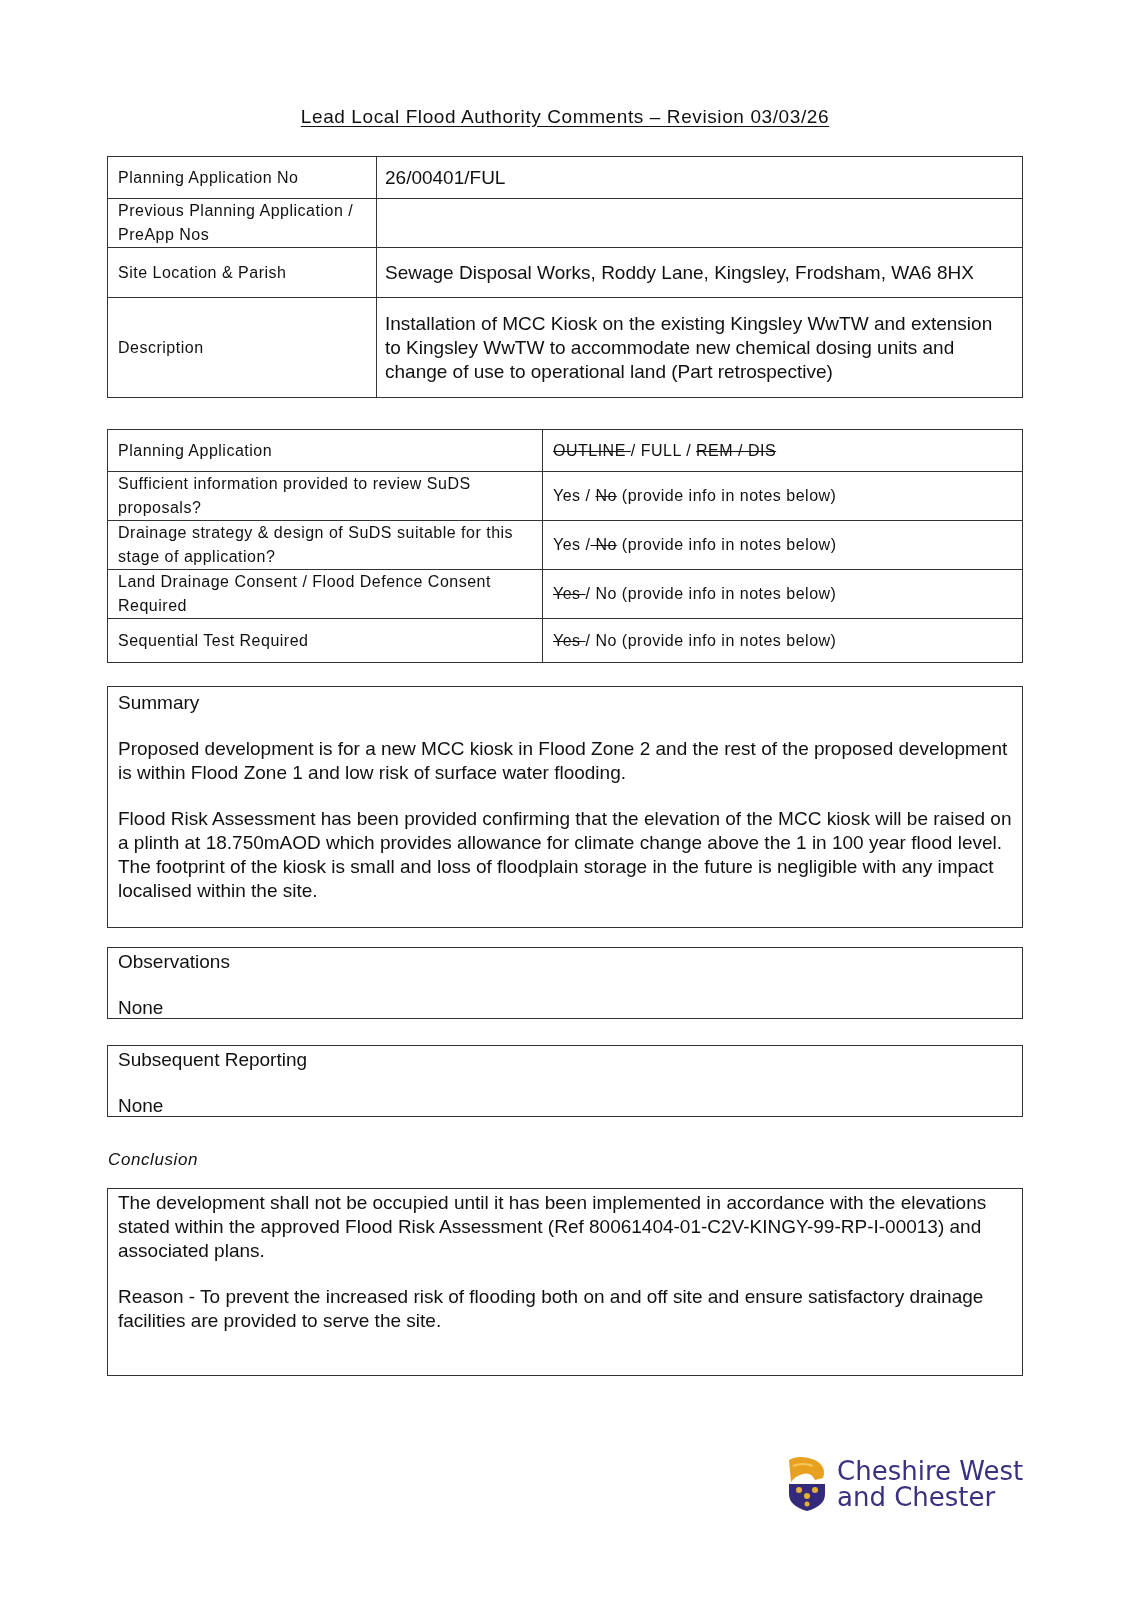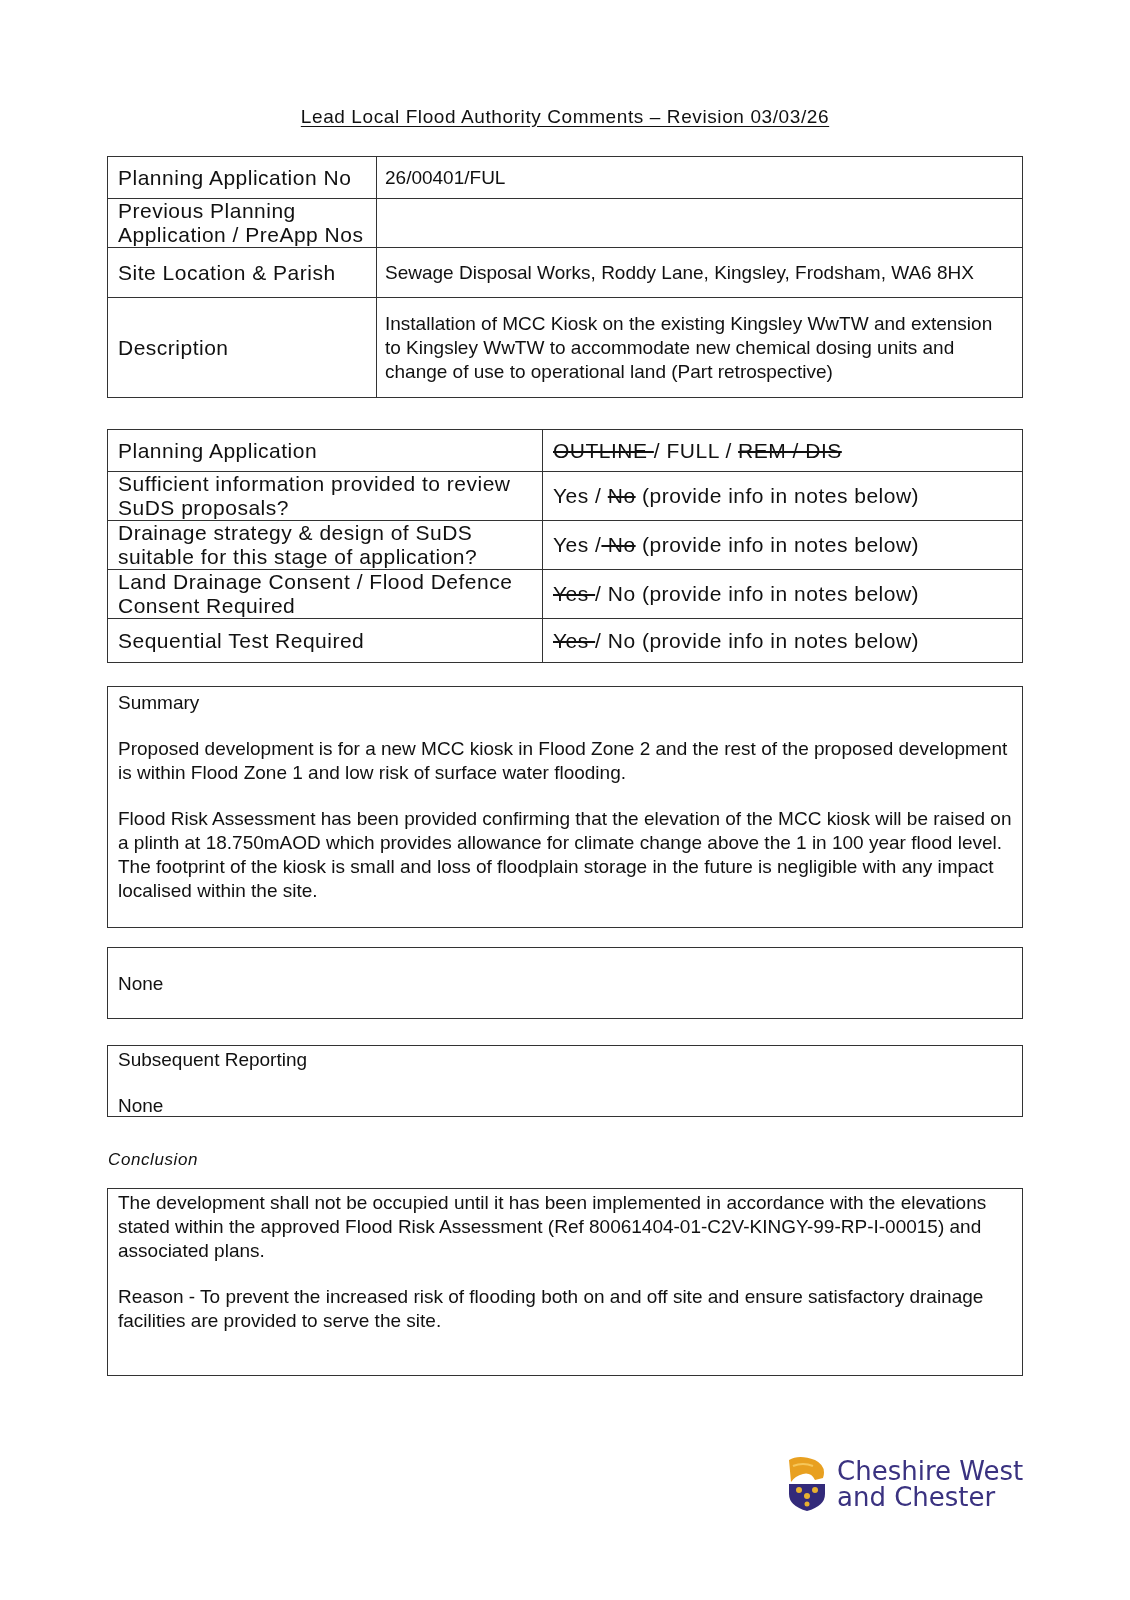--- a/index.html
+++ b/index.html
@@ -1,20 +1,20 @@
 <!DOCTYPE html>
 <html><head>
 <meta charset="utf-8">
 <style>
   html, body { margin: 0; padding: 0; background: #ffffff; }
   body { width: 1130px; height: 1600px; position: relative; font-family: "Liberation Sans", sans-serif; color: #111; }
   .title { position: absolute; top: 106px; left: 0; width: 1130px; text-align: center; font-size: 19px; letter-spacing: 0.6px; }
   .title span { text-decoration: underline; text-underline-offset: 3px; margin-top: 28px; }
   table { border-collapse: collapse; position: absolute; left: 107px; width: 916px; }
-  td { border: 1.5px solid #333; padding: 0 10px; vertical-align: middle; font-size: 21px; letter-spacing: 0.5px; line-height: 24px; }
+  td { border: 1.5px solid #333; padding: 0 10px; vertical-align: middle; font-size: 16px; letter-spacing: 0.5px; line-height: 24px; }
   .t1 { top: 156px; }
   .t1 td.val { font-size: 19px; letter-spacing: 0; padding-left: 8px; }
   .t2 { top: 429px; }
   s { text-decoration: line-through; }
   .box { position: absolute; left: 107px; width: 894px; border: 1.5px solid #333; padding: 0 10px; font-size: 19px; line-height: 24px; }
   .box p { margin: 0; }
   .box .gap { height: 22px; }
   .heading { position: absolute; left: 108px; font-size: 17px; letter-spacing: 0.6px; font-style: italic; }
   .logo { position: absolute; left: 785px; top: 1456px; display: flex; align-items: center; }
   .logo-text { color: #3a3280; font-size: 26px; line-height: 26px; margin-left: 8px; font-family: "DejaVu Sans", sans-serif; }
@@ -72,34 +72,35 @@
 
 <div class="box" style="top:686px; height:236px; padding-top:4px;">
   <p>Summary</p>
   <div class="gap"></div>
   <p>Proposed development is for a new MCC kiosk in Flood Zone 2 and the rest of the proposed development is within Flood Zone 1 and low risk of surface water flooding.</p>
   <div class="gap"></div>
   <p>Flood Risk Assessment has been provided confirming that the elevation of the MCC kiosk will be raised on a plinth at 18.750mAOD which provides allowance for climate change above the 1 in 100 year flood level. The footprint of the kiosk is small and loss of floodplain storage in the future is negligible with any impact localised within the site.</p>
 </div>
 
 <div class="box" style="top:947px; height:68px; padding-top:2px;">
+  <p>Observations</p>
   <div class="gap"></div>
   <p>None</p>
 </div>
 
 <div class="box" style="top:1045px; height:68px; padding-top:2px;">
   <p>Subsequent Reporting</p>
   <div class="gap"></div>
   <p>None</p>
 </div>
 
 <div class="heading" style="top:1150px;">Conclusion</div>
 
 <div class="box" style="top:1188px; height:184px; padding-top:2px;">
-  <p>The development shall not be occupied until it has been implemented in accordance with the elevations stated within the approved Flood Risk Assessment (Ref 80061404-01-C2V-KINGY-99-RP-I-00015) and associated plans.</p>
+  <p>The development shall not be occupied until it has been implemented in accordance with the elevations stated within the approved Flood Risk Assessment (Ref 80061404-01-C2V-KINGY-99-RP-I-00013) and associated plans.</p>
   <div class="gap"></div>
   <p>Reason - To prevent the increased risk of flooding both on and off site and ensure satisfactory drainage facilities are provided to serve the site.</p>
 </div>
 
 <div class="logo">
   <svg width="44" height="56" viewBox="0 0 44 56">
     <path d="M4 4 Q14 -2 30 4 Q42 10 38 22 L30 24 Q26 16 18 18 Q10 20 6 26 Z" fill="#e8a020"></path>
     <path d="M8 10 Q18 6 28 10" stroke="#f6c75a" stroke-width="2" fill="none"></path>
     <path d="M4 28 L40 28 L40 38 Q40 50 22 55 Q4 50 4 38 Z" fill="#332a7a"></path>
     <circle cx="14" cy="34" r="3" fill="#e8b030"></circle>

